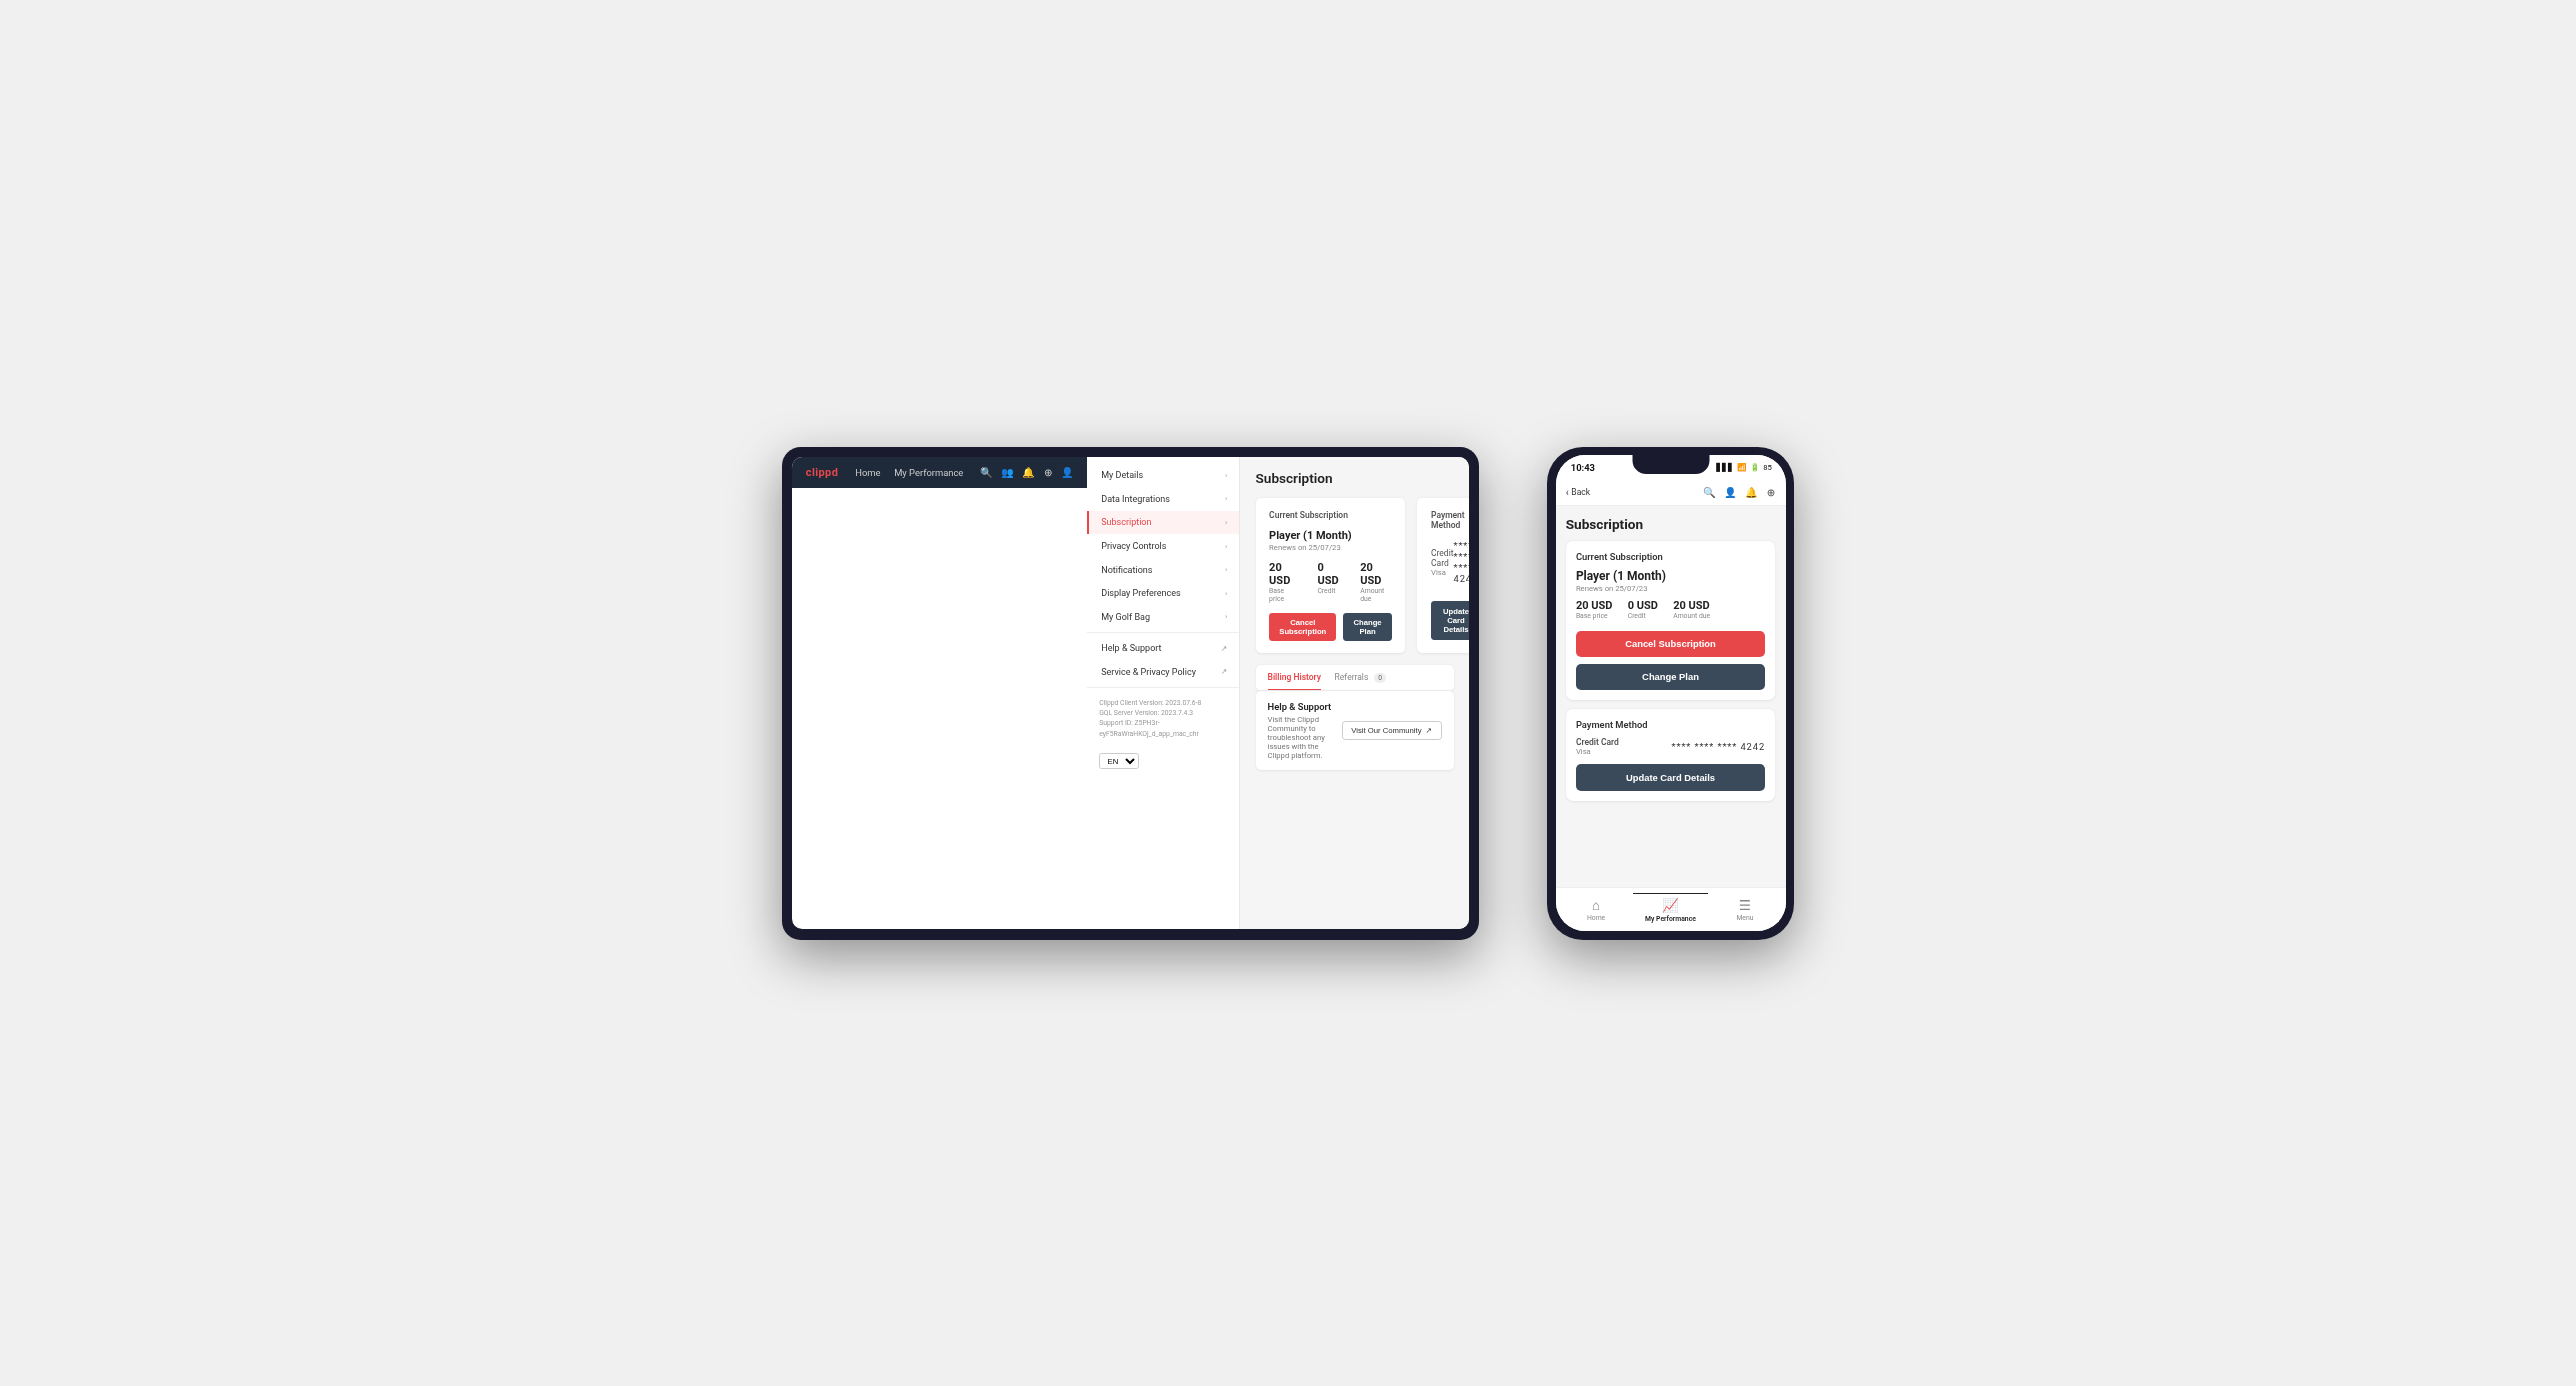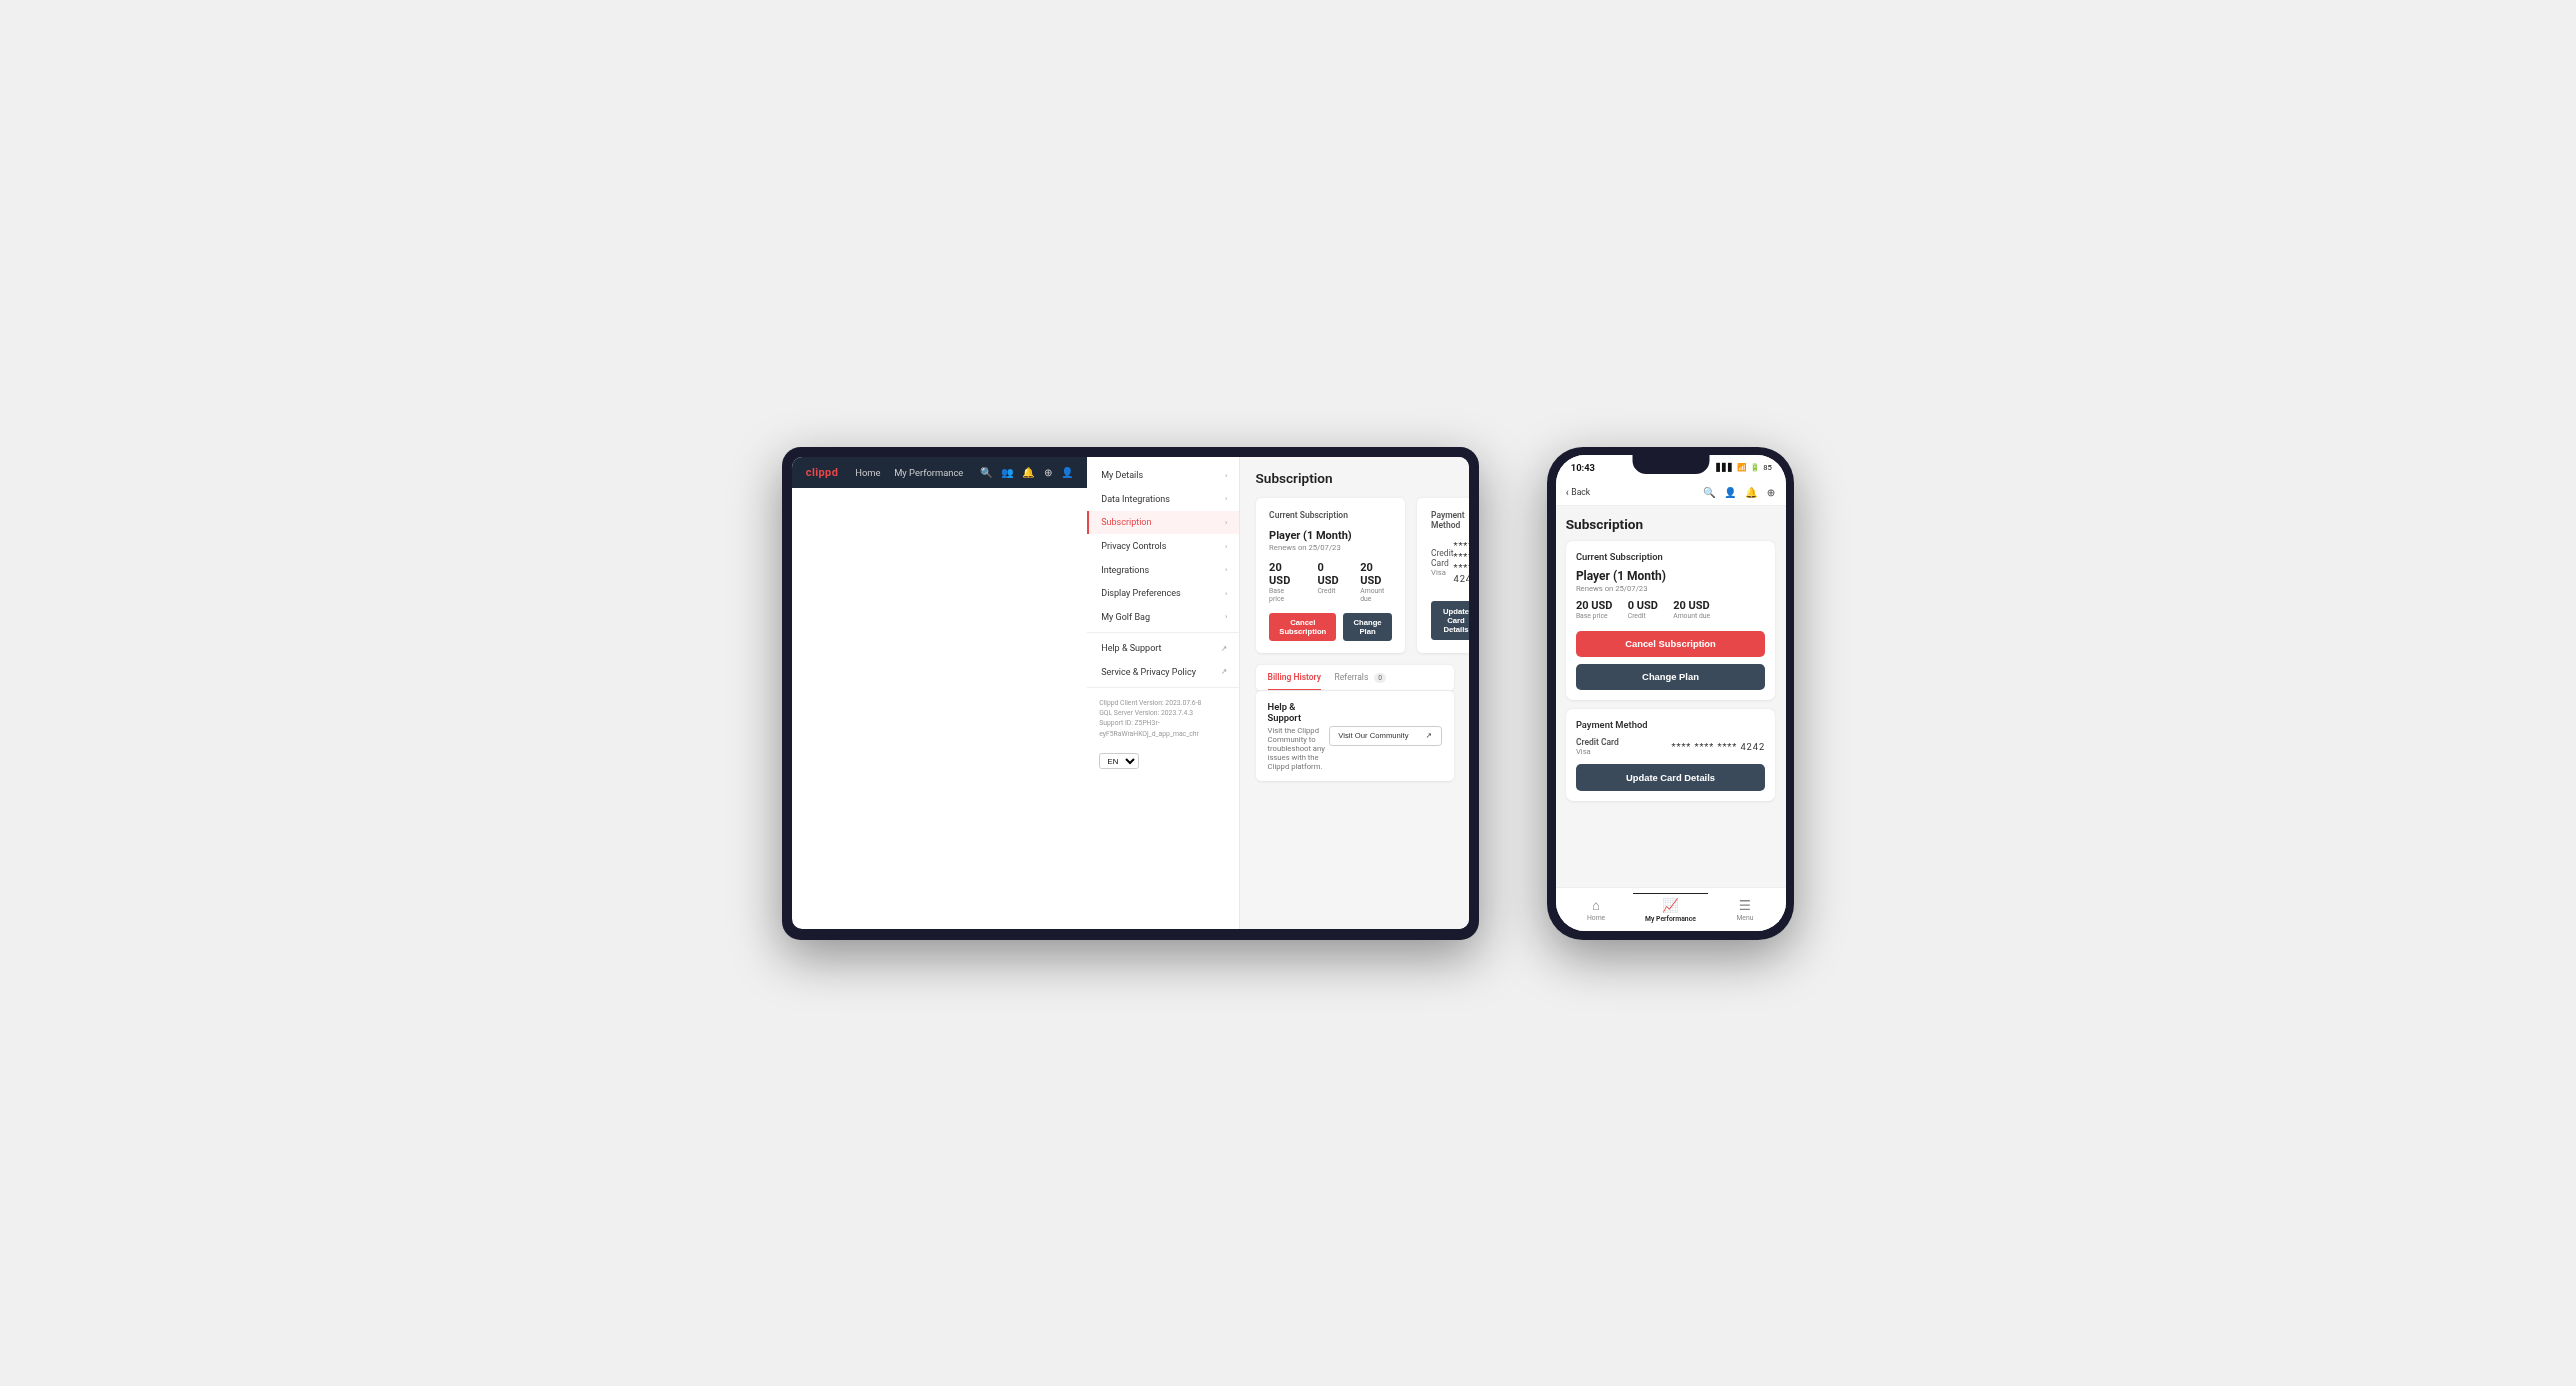--- a/index.html
+++ b/index.html
@@ -315,21 +315,21 @@
     .btn-community {
       background: #fff;
       border: 0.9px solid #ccc;
       border-radius: 3.4px;
       padding: 4.3px 8.5px;
       font-size: 7.7px;
       color: #333;
       cursor: pointer;
       display: flex;
       align-items: center;
-      gap: 17px;
+      gap: 4px;
       white-space: nowrap;
     }
 
     
     .phone-frame {
       width: 247px;
       height: 493px;
       background: #1a1a2e;
       border-radius: 36px;
       padding: 8.5px;
@@ -569,21 +569,21 @@
         </div>
         <div class="sidebar-item active">
           <span>Subscription</span>
           <span class="chevron">›</span>
         </div>
         <div class="sidebar-item">
           <span>Privacy Controls</span>
           <span class="chevron">›</span>
         </div>
         <div class="sidebar-item">
-          <span>Integrations</span>
+          <span>Notifications</span>
           <span class="chevron">›</span>
         </div>
         <div class="sidebar-item">
           <span>Display Preferences</span>
           <span class="chevron">›</span>
         </div>
         <div class="sidebar-item">
           <span>My Golf Bag</span>
           <span class="chevron">›</span>
         </div>

